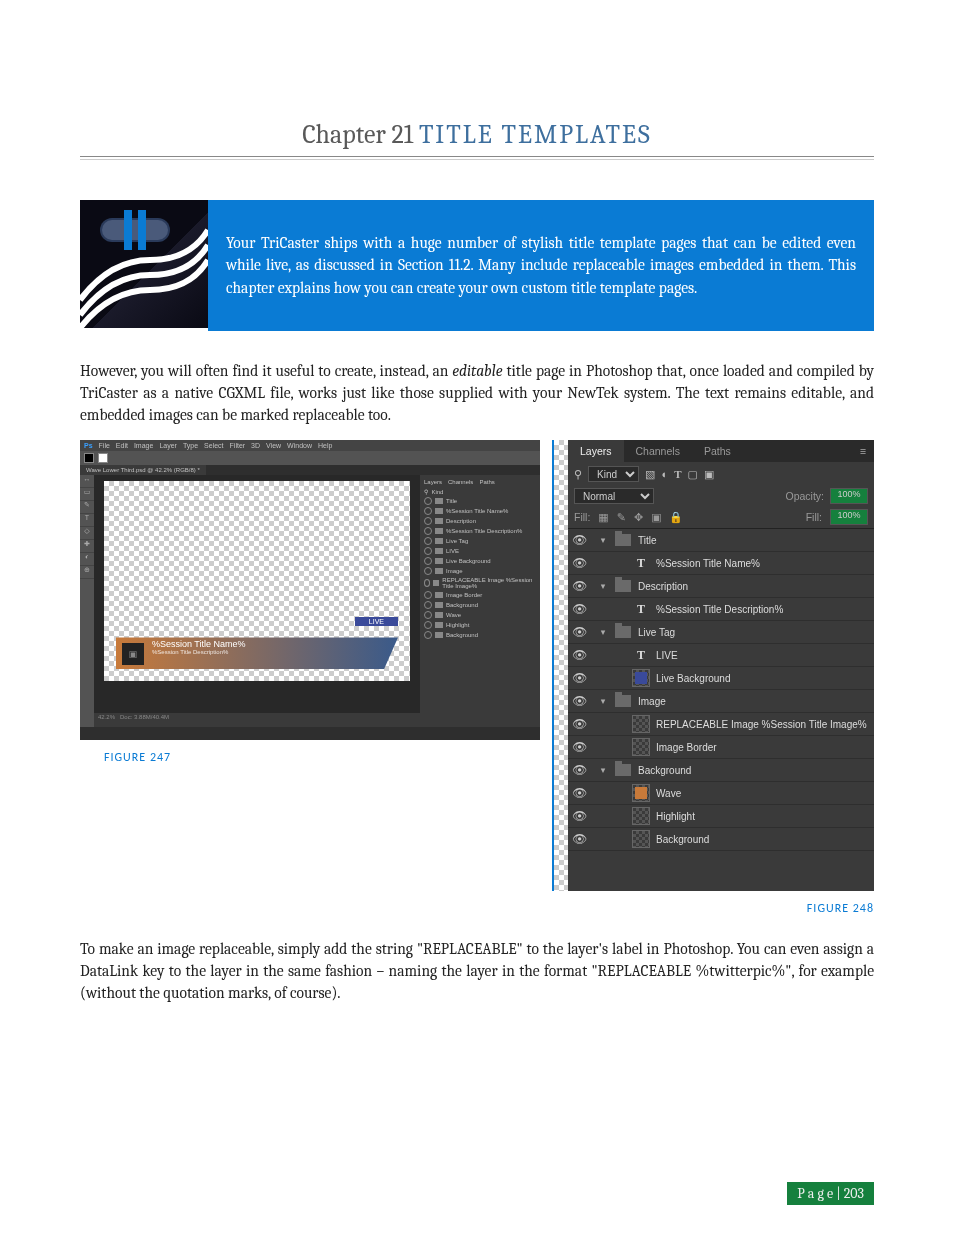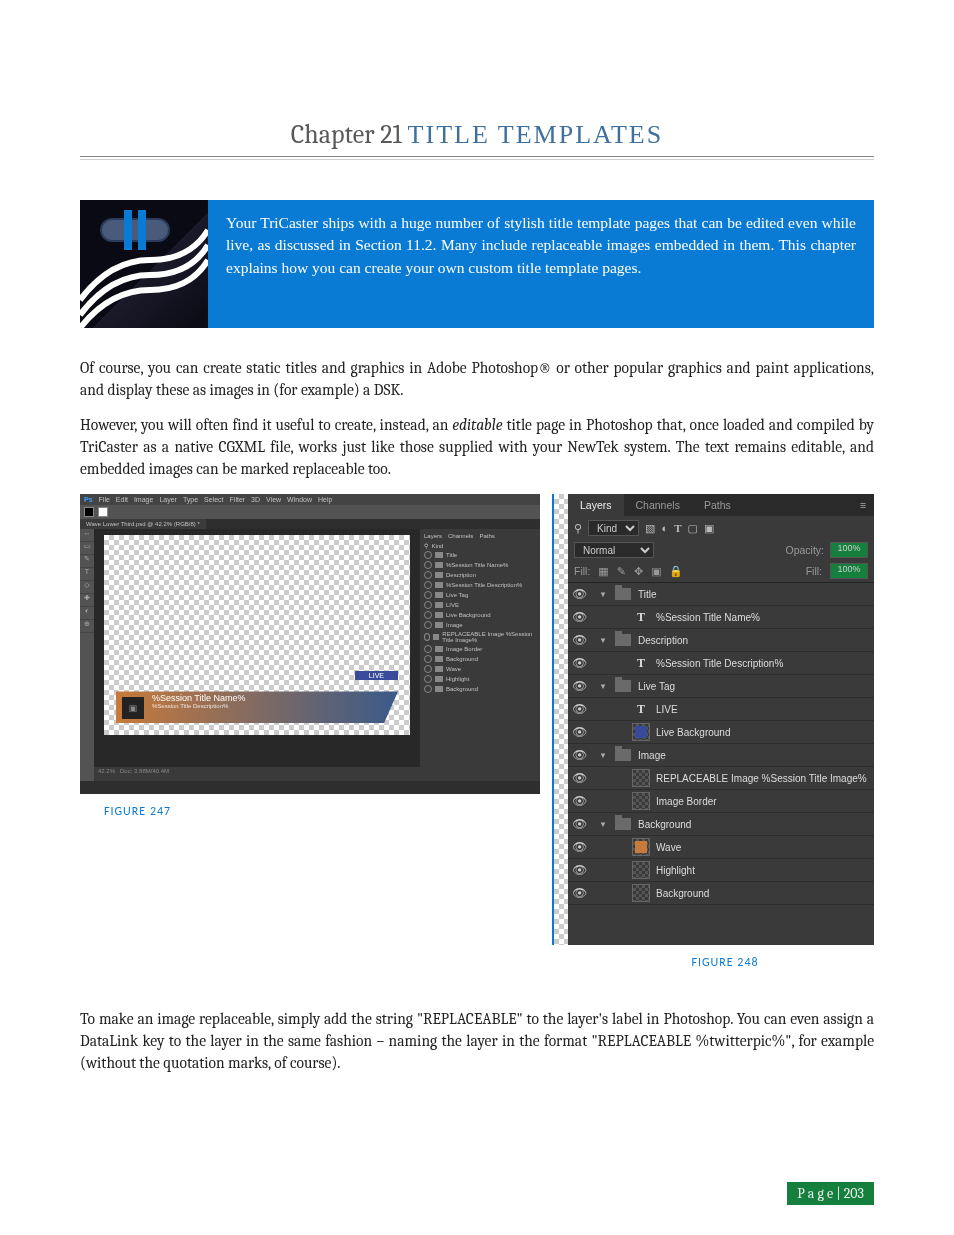--- a/index.html
+++ b/index.html
@@ -19,21 +19,20 @@
   .chapter-title {
     text-align: center;
     font-size: 26px;
     color: #595959;
     margin: 0 0 6px 0;
     font-weight: 400;
   }
   .chapter-title .templates {
     letter-spacing: 2px;
     color: #3e6f9e;
-    font-family: Liberation Serif, serif;
   }
   .title-rule {
     border: none;
     border-top: 1px solid #888;
     border-bottom: 1px solid #ccc;
     height: 2px;
     margin: 0 0 40px 0;
   }
   .intro-row {
     display: flex;
@@ -44,26 +43,25 @@
     width: 128px;
     height: 128px;
     background: linear-gradient(135deg, #0a0a14 0%, #0a0a14 55%, #1a1a2a 55%, #0a0a14 100%);
     position: relative;
     flex: 0 0 128px;
   }
   .thumb svg { position:absolute; top:0; left:0; }
   .intro-box {
     background: #0a7bd4;
     color: #fff;
-    padding: 12px 18px;
+    padding: 32px 18px;
     font-size: 15.5px;
     line-height: 1.45;
     text-align: justify;
     flex: 1;
-    font-family: Liberation Serif, serif;
   }
   p.body {
     font-size: 15.5px;
     line-height: 1.4;
     text-align: justify;
     margin: 10px 0 14px 0;
   }
   .figures-row {
     display: flex;
     gap: 12px;
@@ -73,21 +71,21 @@
   .fig-left { flex: 0 0 460px; }
   .fig-right { flex: 1; }
   .fig-caption {
     color: #0a7bd4;
     font-size: 12px;
     letter-spacing: 1px;
     margin-top: 10px;
     font-family: Calibri, Arial, sans-serif;
     padding-left: 24px;
   }
-  .fig-caption.right { text-align: center; }
+  .fig-caption.right { text-align: right; }
   
   .ps-window {
     background: #2e2e2e;
     font-family: Tahoma, Arial, sans-serif;
     font-size: 8px;
     color: #c0c0c0;
     height: 300px;
     position: relative;
   }
   .ps-menu {
@@ -282,21 +280,20 @@
         <path d="M0 128 Q 30 90 70 90 Q 110 90 128 60" stroke="#fff" stroke-width="6" fill="none"></path>
         <rect x="20" y="18" width="70" height="24" rx="12" fill="#2a3a5a"></rect>
         <rect x="22" y="20" width="66" height="20" rx="10" fill="#4a5a7a"></rect>
         <rect x="44" y="10" width="8" height="40" fill="#0a7bd4"></rect>
         <rect x="58" y="10" width="8" height="40" fill="#0a7bd4"></rect>
       </svg>
     </div>
     <div class="intro-box">Your TriCaster ships with a huge number of stylish title template pages that can be edited even while live, as discussed in Section 11.2.  Many include replaceable images embedded in them.   This chapter explains how you can create your own custom title template pages.</div>
   </div>
 
-  <p class="body">Of course, you can create static titles and graphics in Adobe Photoshop® or other popular graphics and paint applications, and display these as images in (for example) a DSK.</p>
 
   <p class="body">
     <span>However, you will often find it useful to create, instead, an </span><em>editable</em><span> title page in Photoshop that, once loaded and compiled by TriCaster as a native CGXML file, works just like those supplied with your NewTek system. The text remains editable, and embedded images can be marked replaceable too.</span>
   </p>
 
   <div class="figures-row">
 
     <div class="fig-left">
       <div class="ps-window">
         <div class="ps-menu" id="ps-menu">
@@ -602,16 +599,16 @@
                 </div>
                 <div class="layer-label">Background</div>
               </div>
             </div>
         </div>
       </div>
       <div class="fig-caption right">FIGURE 248</div>
     </div>
   </div>
 
-  <p class="body" style="margin-top:40px">To make an image replaceable, simply add the string "REPLACEABLE" to the layer's label in Photoshop.  You can even assign a DataLink key to the layer in the same fashion – naming the layer in the format "REPLACEABLE %twitterpic%", for example (without the quotation marks, of course).</p>
+  <p class="body" style="margin-top:24px">To make an image replaceable, simply add the string "REPLACEABLE" to the layer's label in Photoshop.  You can even assign a DataLink key to the layer in the same fashion – naming the layer in the format "REPLACEABLE %twitterpic%", for example (without the quotation marks, of course).</p>
 
   <div class="page-footer">P a g e  | 203</div>
 </div>
 
 </body></html>

